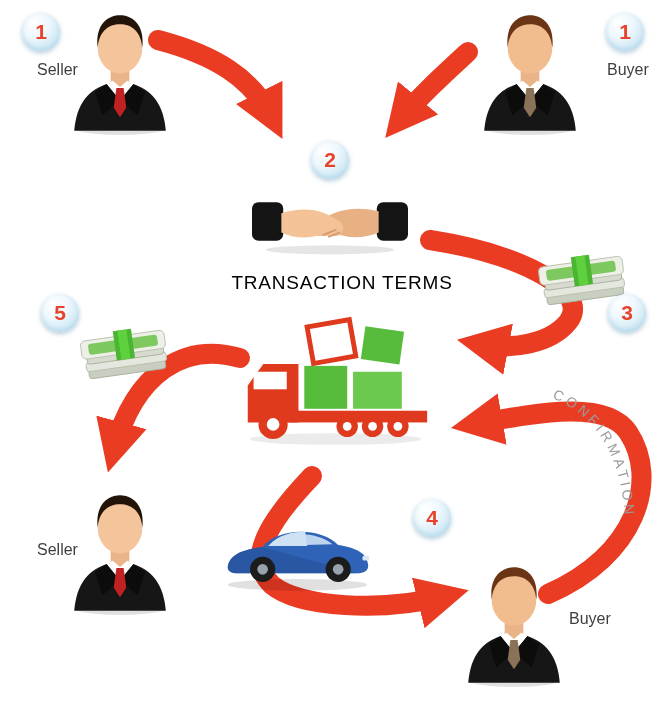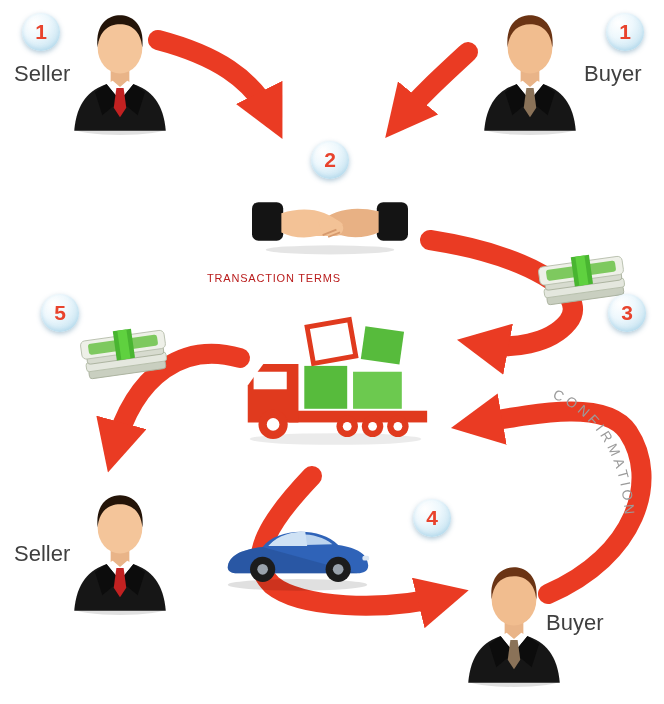--- a/index.html
+++ b/index.html
@@ -12,24 +12,24 @@
   .art    { position:absolute; z-index:2; }
   .badge, .plabel, .terms-label { position:absolute; z-index:5; }
 
   .badge {
     width:38px; height:38px; border-radius:50%;
     background: radial-gradient(circle at 32% 26%, #ffffff 0%, #eef8fd 38%, #b9ddee 100%);
     box-shadow: 0 2px 5px rgba(90,140,170,.45), inset 0 -2px 4px rgba(160,205,230,.55);
     display:flex; align-items:center; justify-content:center;
     color:#e8432d; font-size:21px; font-weight:bold;
   }
-  .plabel { color:#3f3f3f; font-size:22px; }
+  .plabel { color:#3f3f3f; font-size:16px;margin-left:23px; }
   .terms-label {
-    color:#b91c1c; font-size:11px; letter-spacing:.8px;
-    width:270px; text-align:left;
+    color:#000000; font-size:19px; letter-spacing:.8px;
+    width:270px; text-align:center;
   }
   .tilt { transform:rotate(-8deg); }
 </style>
 </head>
 <body>
 
 <div class="canvas">
 
   <svg width="0" height="0" style="position:absolute" aria-hidden="true">
     <defs>

